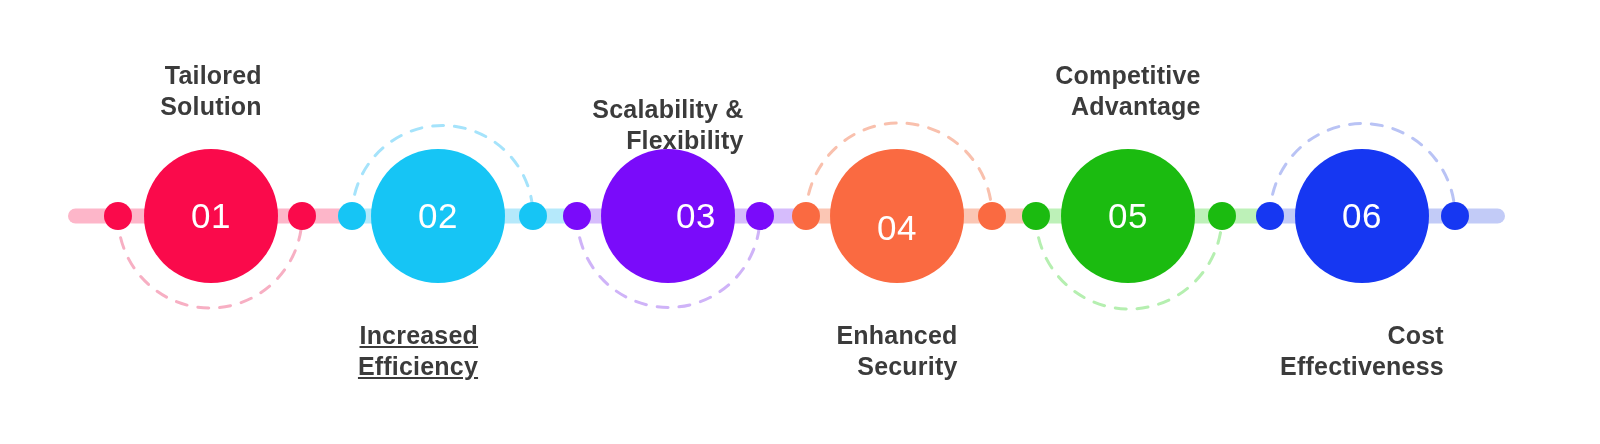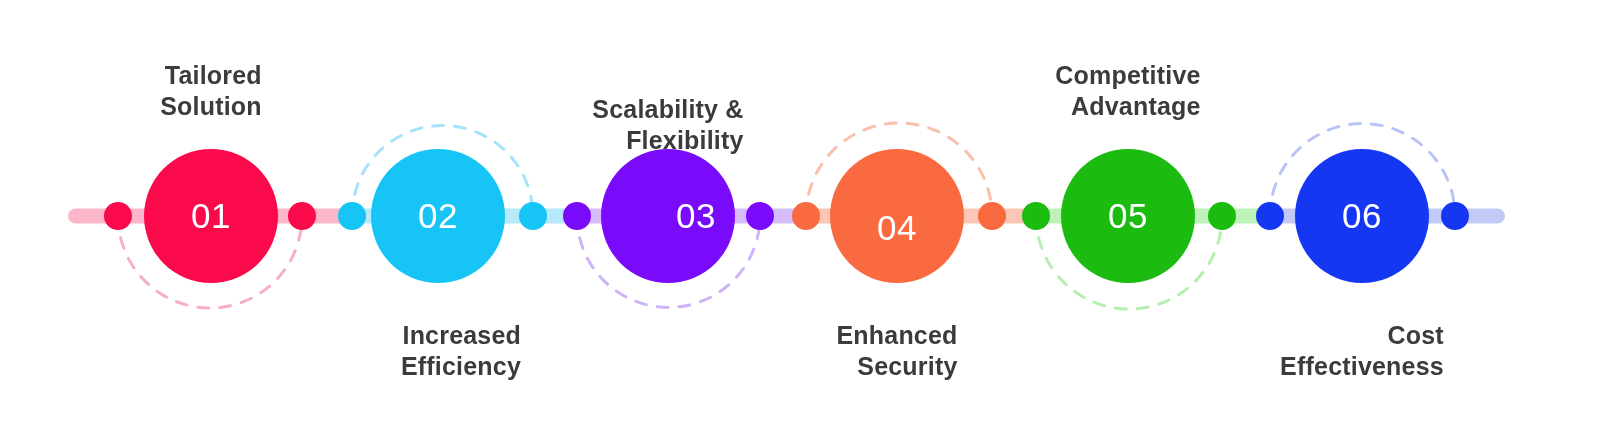--- a/index.html
+++ b/index.html
@@ -90,21 +90,21 @@
         <circle cx="897" cy="216" r="67" fill="#fa6a41"></circle>
         <circle cx="1128" cy="216" r="67" fill="#1bbb10"></circle>
         <circle cx="1362" cy="216" r="67" fill="#1637f2"></circle>
       </g>
   </svg>
   <div id="overlay">
       <div class="step-number" style="left: 211px; top: 216px; color: rgb(255, 255, 255);">01</div>
       <div class="step-label above" style="left: 211px; top: 60px; color: rgb(59, 59, 59);">Tailored
 Solution</div>
       <div class="step-number" style="left: 438px; top: 216px; color: rgb(255, 255, 255);">02</div>
-      <div class="step-label below" style="left: 461px; top: 320px; color: rgb(59, 59, 59);">Increased
+      <div class="step-label below" style="left: 418px; top: 320px; color: rgb(59, 59, 59); text-decoration: underline;">Increased
 Efficiency</div>
       <div class="step-number" style="left: 668px; top: 216px; color: rgb(255, 255, 255); margin-left: 28px;">03</div>
       <div class="step-label above" style="left: 668px; top: 60px; color: rgb(59, 59, 59); margin-top: 34px;">Scalability &amp;
 Flexibility</div>
       <div class="step-number" style="left: 897px; top: 228px; color: rgb(255, 255, 255);">04</div>
       <div class="step-label below" style="left: 897px; top: 320px; color: rgb(59, 59, 59);">Enhanced
 Security</div>
       <div class="step-number" style="left: 1128px; top: 216px; color: rgb(255, 255, 255);">05</div>
       <div class="step-label above" style="left: 1128px; top: 60px; color: rgb(59, 59, 59);">Competitive
 Advantage</div>

